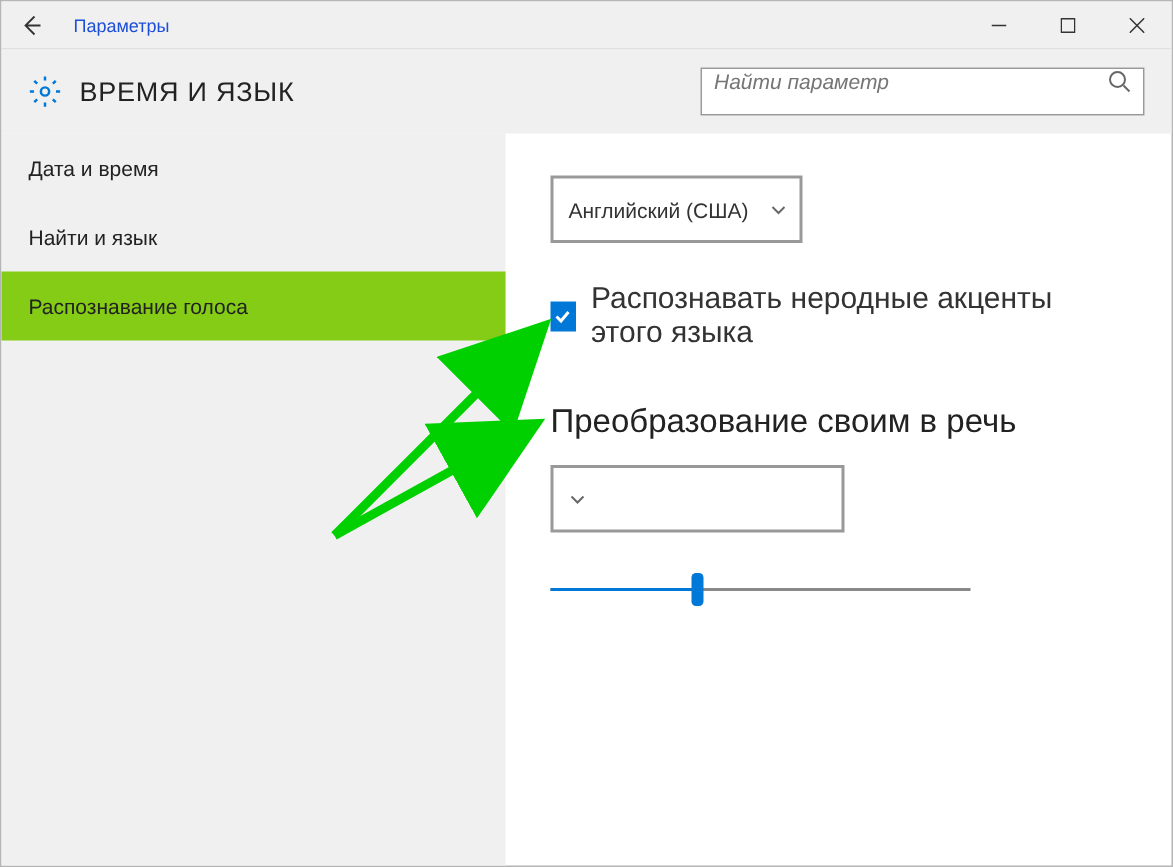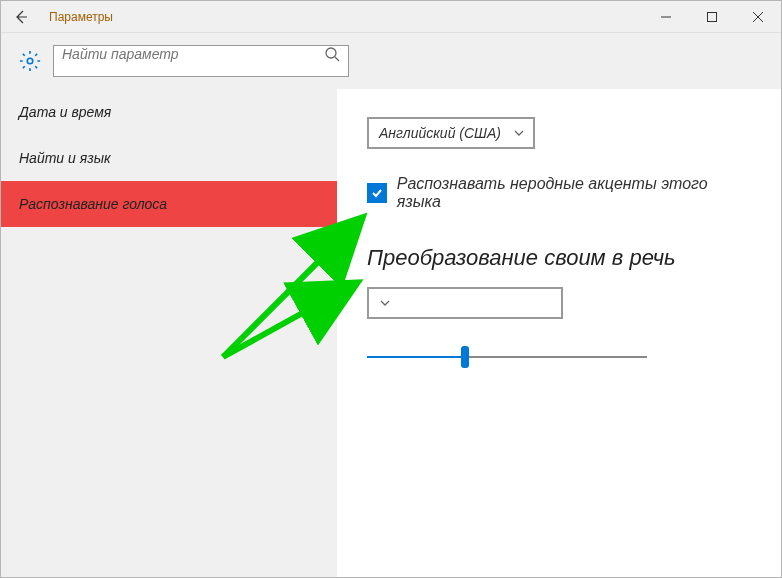--- a/index.html
+++ b/index.html
@@ -1,40 +1,40 @@
 <!DOCTYPE html>
 <html><head>
   <meta charset="utf-8">
   <style>
     * { box-sizing: border-box; margin: 0; padding: 0; font-family: "Segoe UI", Arial, sans-serif; }
     body { width: 782px; height: 578px; overflow: hidden; background: #e5e5e5; }
     .window { width: 782px; height: 578px; background: #fff; border: 1px solid #b5b5b5; position: relative; }
     .titlebar { height: 32px; background: #f0f0f0; display: flex; align-items: center; border-bottom: 1px solid #e0e0e0; }
     .tb-back { width: 40px; height: 32px; display: flex; align-items: center; justify-content: center; cursor: pointer; }
-    .tb-title { flex: 1; font-size: 12px; padding-left: 8px; color: #a16207; }
+    .tb-title { flex: 1; font-size: 12px; padding-left: 8px; color: #1d4ed8; }
     .tb-btns { display: flex; }
     .tb-btn { width: 46px; height: 32px; display: flex; align-items: center; justify-content: center; cursor: pointer; }
     .header { height: 56px; background: #f0f0f0; display: flex; align-items: center; padding: 0 18px; }
     .gear { width: 22px; height: 22px; color: #0078d7; margin-right: 12px; }
     .header-title { font-size: 18px; font-weight: 400; color: #222; flex: 1; letter-spacing: 0.5px; }
     .search-box { width: 296px; height: 32px; border: 1px solid #999; background: #fff; display: flex; align-items: flex-start; padding: 0 8px; }
     .search-box input { border: none; outline: none; flex: 1; font-size: 14px; font-style: italic; color: #666; background: transparent; }
     .search-box .sicon { color: #666; }
-    .body { display: flex; height: calc(578px - 32px - 56px - 2px); font-style: italic; }
+    .body { display: flex; height: calc(578px - 32px - 56px - 2px); }
     .sidebar { width: 336px; background: #f0f0f0; }
     .sb-item { height: 46px; display: flex; align-items: center; padding-left: 18px; font-size: 14px; color: #222; cursor: pointer; }
-    .sb-item.active { background: #ef4444; }
+    .sb-item.active { background: #84cc16; }
     .main { flex: 1; padding: 28px 30px 0 30px; overflow: hidden; }
     .section-h { font-size: 22px; font-weight: 300; color: #222; margin-bottom: 16px; }
     .desc { font-size: 14px; color: #333; line-height: 1.4; margin-bottom: 16px; max-width: 380px; }
-    .combo { width: 168px; height: 32px; border: 2px solid #999; display: flex; align-items: center; padding: 0 8px 0 10px; font-size: 14px; color: #333; cursor: pointer; justify-content: space-between; margin-bottom: 26px; }
+    .combo { width: 168px; height: 45px; border: 2px solid #999; display: flex; align-items: center; padding: 0 8px 0 10px; font-size: 14px; color: #333; cursor: pointer; justify-content: space-between; margin-bottom: 26px; }
     .combo .chev { color: #666; }
     .checkbox-row { display: flex; align-items: center; margin-bottom: 34px; }
     .checkbox { width: 20px; height: 20px; background: #0078d7; margin-right: 10px; display: flex; align-items: center; justify-content: center; color: #fff; cursor: pointer; }
-    .checkbox-label { font-size: 16px; color: #333; }
+    .checkbox-label { font-size: 20px; color: #333; }
     .label-sm { font-size: 14px; color: #333; margin-bottom: 8px; }
     .slider-wrap { width: 280px; height: 24px; position: relative; display:flex; align-items:center; }
     .slider-track { height: 2px; background: #888; width: 100%; position: relative; }
     .slider-track::before { content:""; position:absolute; left:0; width:35%; height:2px; background:#0078d7; }
     .slider-thumb { position:absolute; left:35%; top:50%; width:8px; height:22px; background:#0078d7; transform:translate(-50%,-50%); border-radius:3px; }
     
     .arrow { position: absolute; pointer-events: none; }
   </style>
 </head>
 <body>
@@ -66,20 +66,21 @@
           </svg>
       </div>
     </div>
   </div>
 
   <div class="header">
     <svg class="gear" viewBox="0 0 24 24" fill="none" stroke="currentColor" stroke-width="1.8">
         <circle cx="12" cy="12" r="3"></circle>
         <path d="M12 1v3M12 20v3M4.2 4.2l2.1 2.1M17.7 17.7l2.1 2.1M1 12h3M20 12h3M4.2 19.8l2.1-2.1M17.7 6.3l2.1-2.1"></path>
       </svg>
+    <div class="header-title">ВРЕМЯ И ЯЗЫК</div>
     <div class="search-box">
       <input placeholder="Найти параметр" style="">
       <svg class="sicon" width="16" height="16" viewBox="0 0 16 16" fill="none" stroke="currentColor" stroke-width="1.3">
           <circle cx="7" cy="7" r="5"></circle>
           <line x1="11" y1="11" x2="15" y2="15"></line>
         </svg>
     </div>
   </div>
 
   <div class="body">

